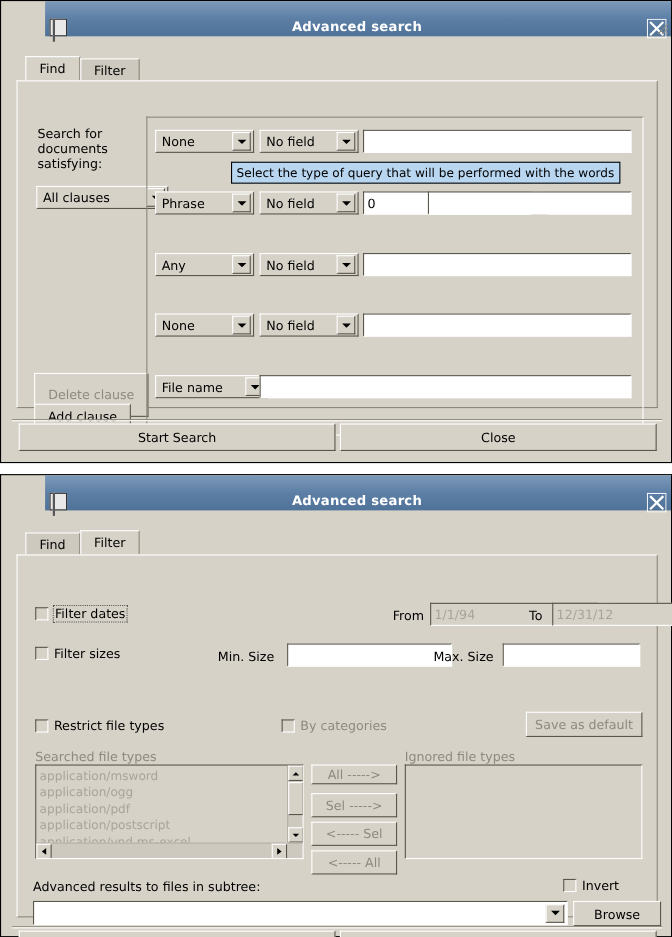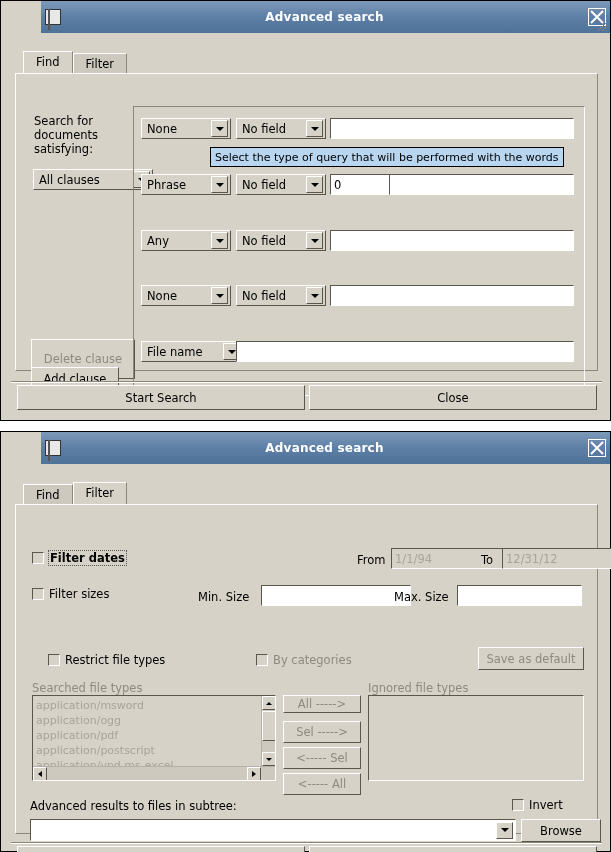--- a/index.html
+++ b/index.html
@@ -21,21 +21,21 @@
     border: 1px solid #000000;
     box-sizing: border-box;
   }
   #window-find { top: 0; width: 611px; height: 421px; }
   #window-filter { top: 431px; width: 611px; height: 421px; }
 
   .titlebar {
     height: 26px;
     background: linear-gradient(to bottom, #7d99b8 0%, #5d7fa6 50%, #4f7298 100%);
     display: flex;
-    align-items: center;
+    align-items: flex-start;
     padding: 16px 4px;
     box-sizing: border-box;
     margin-left: 40px;
   }
   .title-icon {
     width: 16px; height: 16px;
     background: #e8e8e8;
     border: 1px solid #333;
     box-sizing: border-box;
     flex: 0 0 auto;
@@ -507,21 +507,21 @@
   </div>
 
   <div class="window-body">
 
     <div class="tabbar" style="left:22px; top:18px;">
       <div class="tab inactive">Find</div>
       <div class="tab">Filter</div>
     </div>
     <div class="tab-panel" style="left:14px; top:40px; width:583px; height:330px;">
 
-      <div class="checkbox" style="left:16px; top:45px;font-weight:bold;">
+      <div class="checkbox" style="left:16px; top:45px;">
         <span class="box"></span>
         <span class="cb-label focus">Filter dates</span>
       </div>
       <div class="label" style="left:341px; top:48px;">From</div>
       <div class="spinner" style="left:375px; top:43px; width:80px;">
         <input class="sp-field grey" value="1/1/94" style="">
         <span class="sp-btns">
           <span class="sp-btn">
               <span class="arrow-up-sm"></span>
             </span>
@@ -538,21 +538,21 @@
 
       <div class="checkbox" style="left:16px; top:82px;">
         <span class="box"></span>
         <span class="cb-label">Filter sizes</span>
       </div>
       <div class="label" style="left:182px; top:85px;">Min. Size</div>
       <input class="textfield" style="left: 245px; top: 80px; width: 150px;" value="">
       <div class="label" style="left:378px; top:85px;">Max. Size</div>
       <input class="textfield" style="left: 441px; top: 80px; width: 125px;" value="">
 
-      <div class="checkbox" style="left:32px; top:148px;text-align:center;">
+      <div class="checkbox" style="left:16px; top:148px;text-align:center;">
         <span class="box"></span>
         <span class="cb-label">Restrict file types</span>
       </div>
       <div class="checkbox" style="left:240px; top:148px;">
         <span class="box"></span>
         <span class="cb-label disabled">By categories</span>
       </div>
       <div class="button disabled" style="left:462px; top:142px; width:106px; height:23px;">Save as default</div>
 
       <div class="label disabled" style="left:16px; top:176px;">Searched file types</div>

